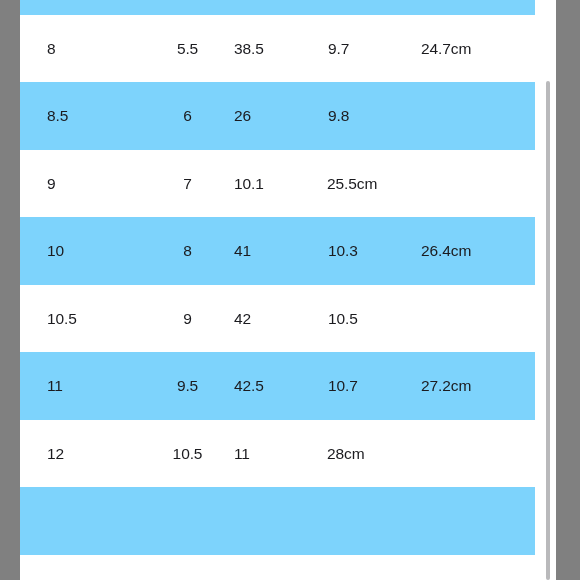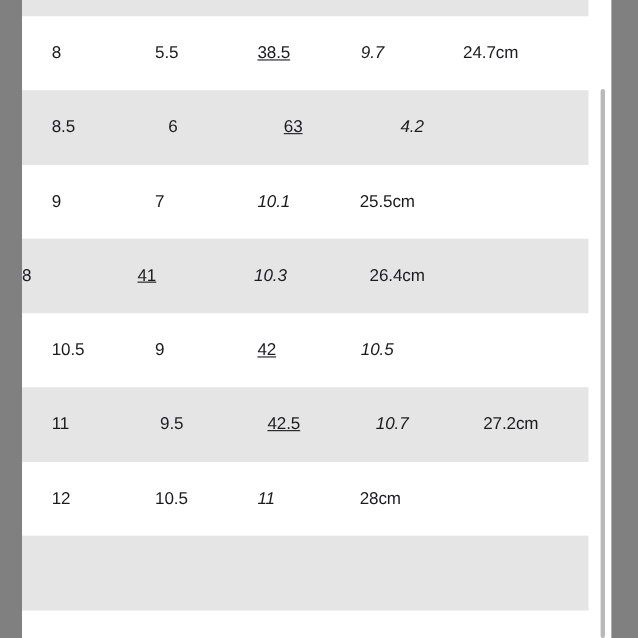--- a/index.html
+++ b/index.html
@@ -67,35 +67,34 @@
   .row {
     position: relative;
     height: 67.5px;
     width: 515px;
     margin: 0;
     display: flex;
     align-items: center;
     background: #ffffff;
   }
   .row.alt {
-    background: #e5e5e5;
-    gap: 12px;
+    background: #7dd3fc;
   }
 
   .cell {
     color: #1b1b1f;
     font-size: 15.5px;
     line-height: 1;
     letter-spacing: -0.1px;
     white-space: nowrap;
   }
   .c0 { width: 94px; padding-left: 27px; }
-  .c1 { width: 93px; }
-  .c2 { width: 94px; text-decoration: underline; }
-  .c3 { width: 93px; font-style: italic; }
+  .c1 { width: 93px; text-align: center; }
+  .c2 { width: 94px; }
+  .c3 { width: 93px; }
   .c4 { width: 104px; }
 
   
   #scrollbar-track {
     position: absolute;
     right: 3px;
     top: 0;
     width: 6px;
     height: 580px;
     background: transparent;
@@ -128,30 +127,31 @@
           <div class="row">
             <div class="cell c0">8</div>
             <div class="cell c1">5.5</div>
             <div class="cell c2">38.5</div>
             <div class="cell c3">9.7</div>
             <div class="cell c4">24.7cm</div>
           </div>
           <div class="row alt">
             <div class="cell c0">8.5</div>
             <div class="cell c1">6</div>
-            <div class="cell c2">63</div>
-            <div class="cell c3">4.2</div>
+            <div class="cell c2">26</div>
+            <div class="cell c3">9.8</div>
           </div>
           <div class="row">
             <div class="cell c0">9</div>
             <div class="cell c1">7</div>
             <div class="cell c3">10.1</div>
             <div class="cell c4">25.5cm</div>
           </div>
           <div class="row alt">
+            <div class="cell c0">10</div>
             <div class="cell c1">8</div>
             <div class="cell c2">41</div>
             <div class="cell c3">10.3</div>
             <div class="cell c4">26.4cm</div>
           </div>
           <div class="row">
             <div class="cell c0">10.5</div>
             <div class="cell c1">9</div>
             <div class="cell c2">42</div>
             <div class="cell c3">10.5</div>

